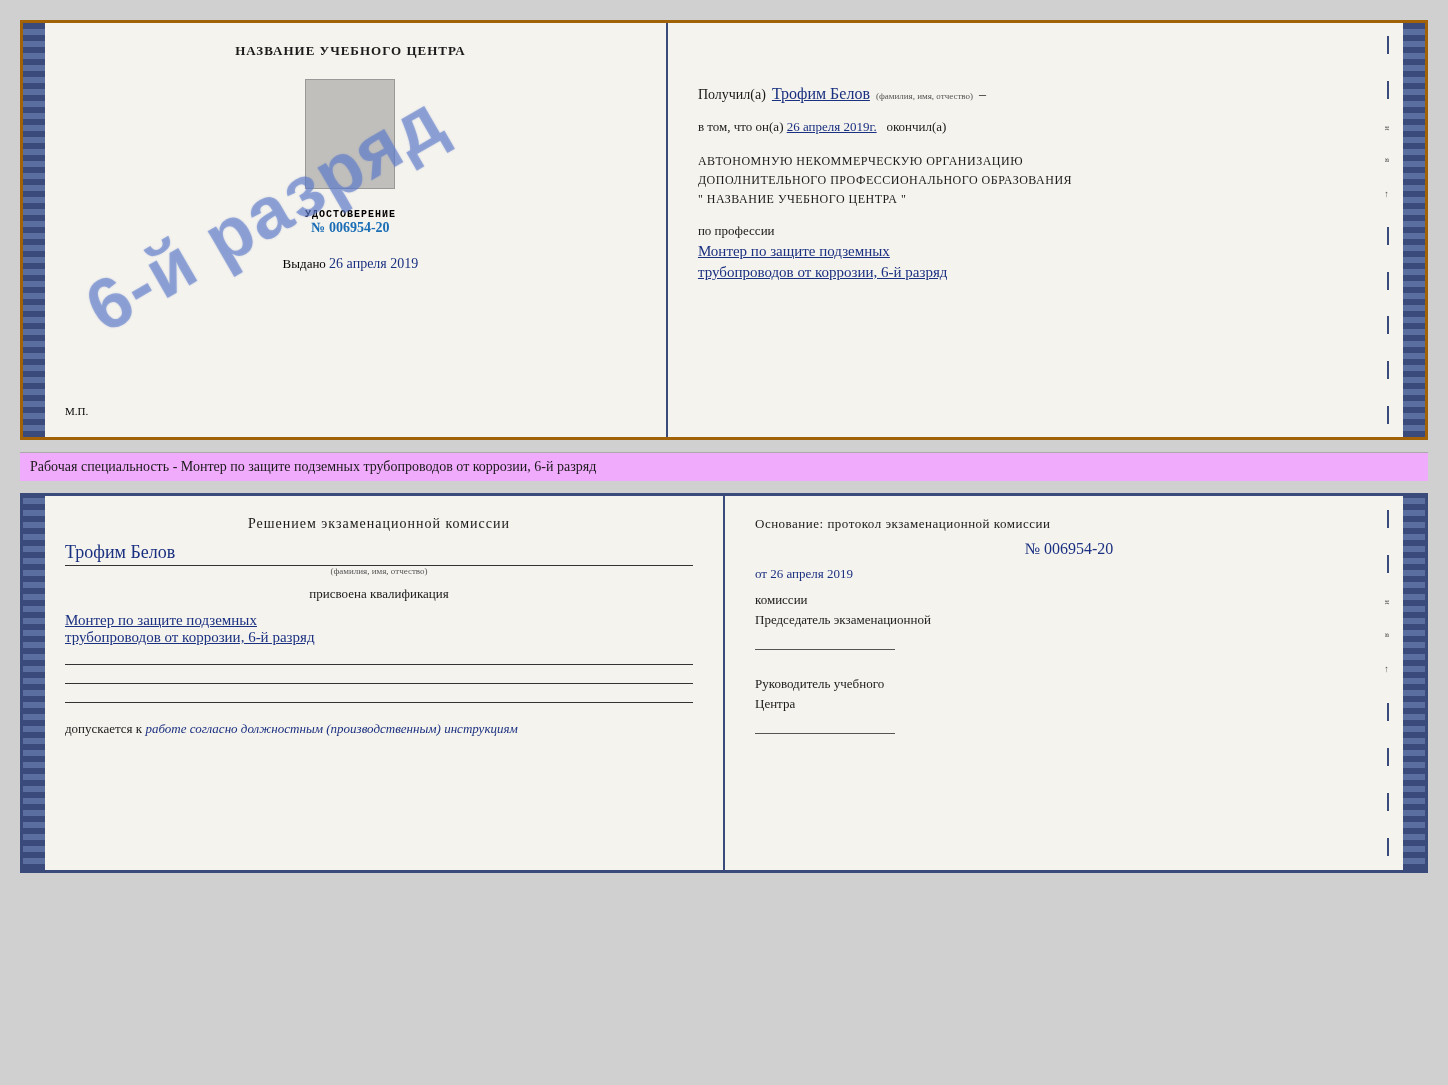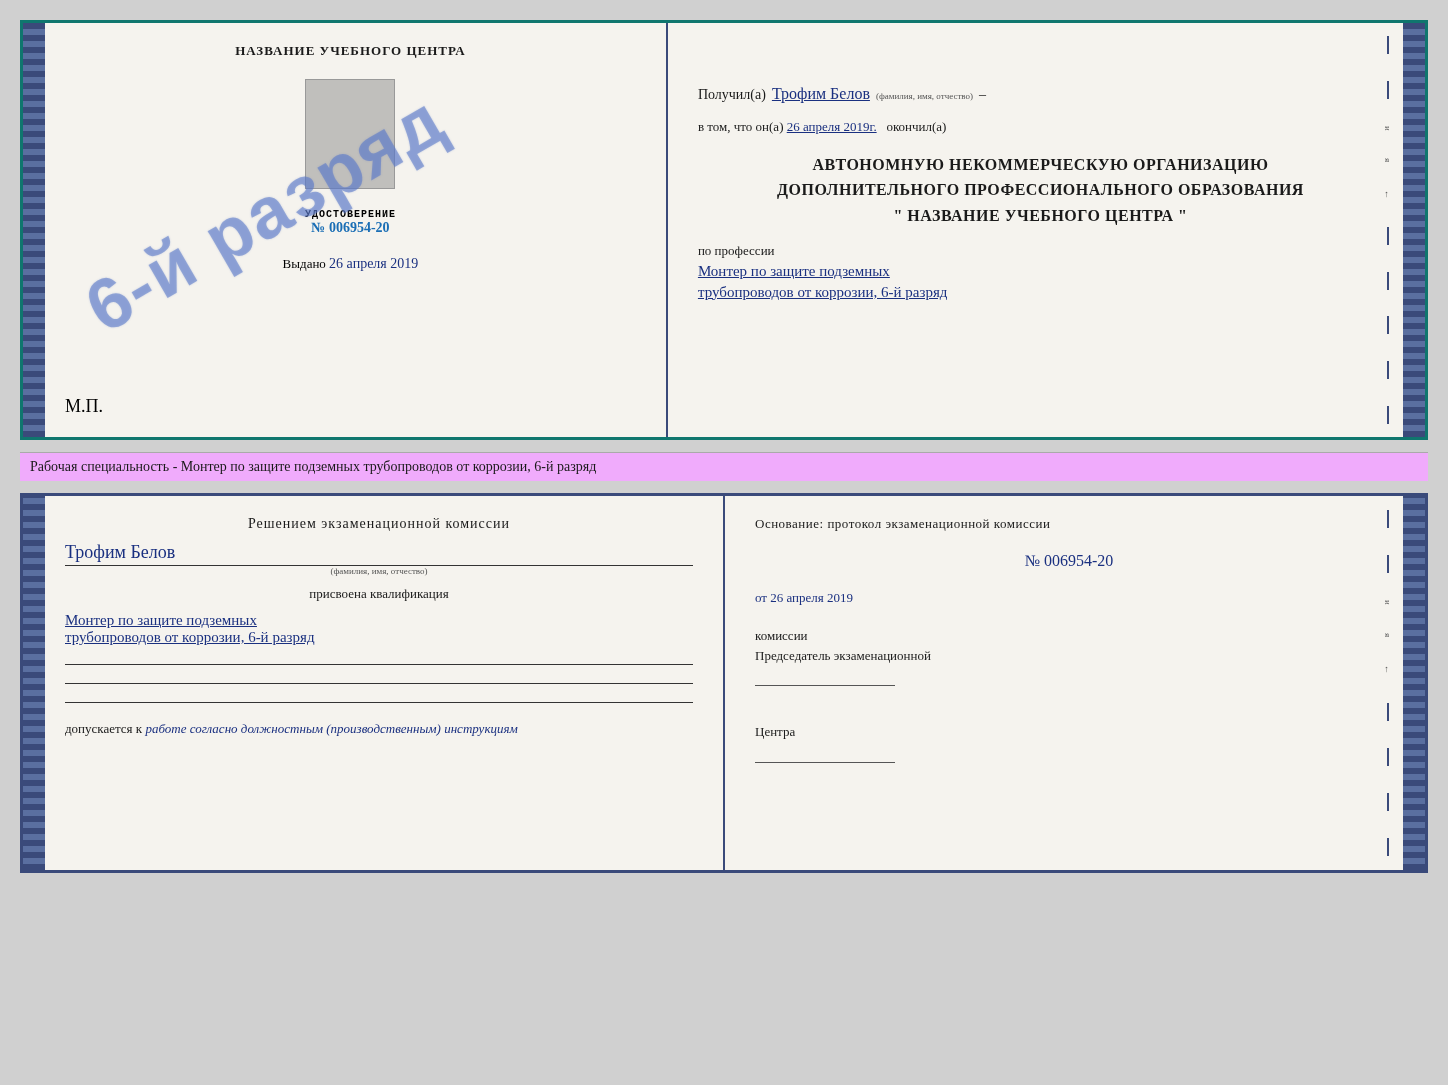--- a/index.html
+++ b/index.html
@@ -15,21 +15,21 @@
       background: #d0d0d0;
       display: flex;
       flex-direction: column;
       gap: 12px;
     }
 
     
     .certificate-top {
       display: flex;
       width: 100%;
-      border: 3px solid #0f766e;
+      border: 3px solid #a16207;
       background: #f5f3ee;
       min-height: 420px;
       position: relative;
     }
 
     
     .side-strip-left, .side-strip-right {
       width: 22px;
       background: repeating-linear-gradient(
         0deg,
@@ -91,21 +91,21 @@
       color: #1a6eb5;
       font-weight: bold;
     }
 
     .cert-vydano {
       font-size: 13px;
       margin-top: 20px;
     }
 
     .cert-mp {
-      font-size: 18px;
+      font-size: 11px;
       margin-top: auto;
       align-self: flex-start;
     }
 
     
     .stamp-overlay {
       position: absolute;
       top: 50px;
       left: 80px;
       width: 280px;
@@ -149,23 +149,23 @@
       color: #555;
     }
 
     .right-section-text {
       font-size: 13px;
       line-height: 1.6;
       color: #1a1a1a;
     }
 
     .right-section-text .bold-upper {
-      font-weight: bold;
-      text-align: center;
-      font-size: 16px;
+      font-weight: normal;
+      text-align: left;
+      font-size: 12px;
       letter-spacing: 0.5px;
     }
 
     .profession-line {
       font-size: 13px;
       color: #1a1a1a;
     }
 
     .profession-handwritten {
       font-family: 'Segoe Script', 'Comic Sans MS', cursive;
@@ -229,21 +229,21 @@
       display: flex;
       flex-direction: column;
       gap: 10px;
     }
 
     .cert-bottom-right {
       flex: 1;
       padding: 20px 20px 35px 30px;
       display: flex;
       flex-direction: column;
-      gap: 20px;
+      gap: 8px;
     }
 
     .bottom-section-title {
       font-size: 14px;
       color: #1a1a1a;
       letter-spacing: 0.5px;
     }
 
     .bottom-name-handwritten {
       font-family: 'Segoe Script', 'Comic Sans MS', cursive;
@@ -467,20 +467,21 @@
         <span style="font-family:'Segoe Script','Comic Sans MS',cursive;color:#1a3080;">26 апреля 2019</span>
       </span>
 
       <div class="right-chairman">
         <div>комиссии</div>
         <div>Председатель экзаменационной</div>
         <span class="signature-line"></span>
       </div>
 
       <div class="right-rukovod" style="margin-top:16px;">
+        <div>Руководитель учебного</div>
         <div>Центра</div>
         <span class="signature-line"></span>
       </div>
     </div>
 
     <div class="right-deco">
       <div class="deco-line"></div>
       <div class="deco-line"></div>
       <div class="deco-text-vertical">и</div>
       <div class="deco-text-vertical">я</div>

